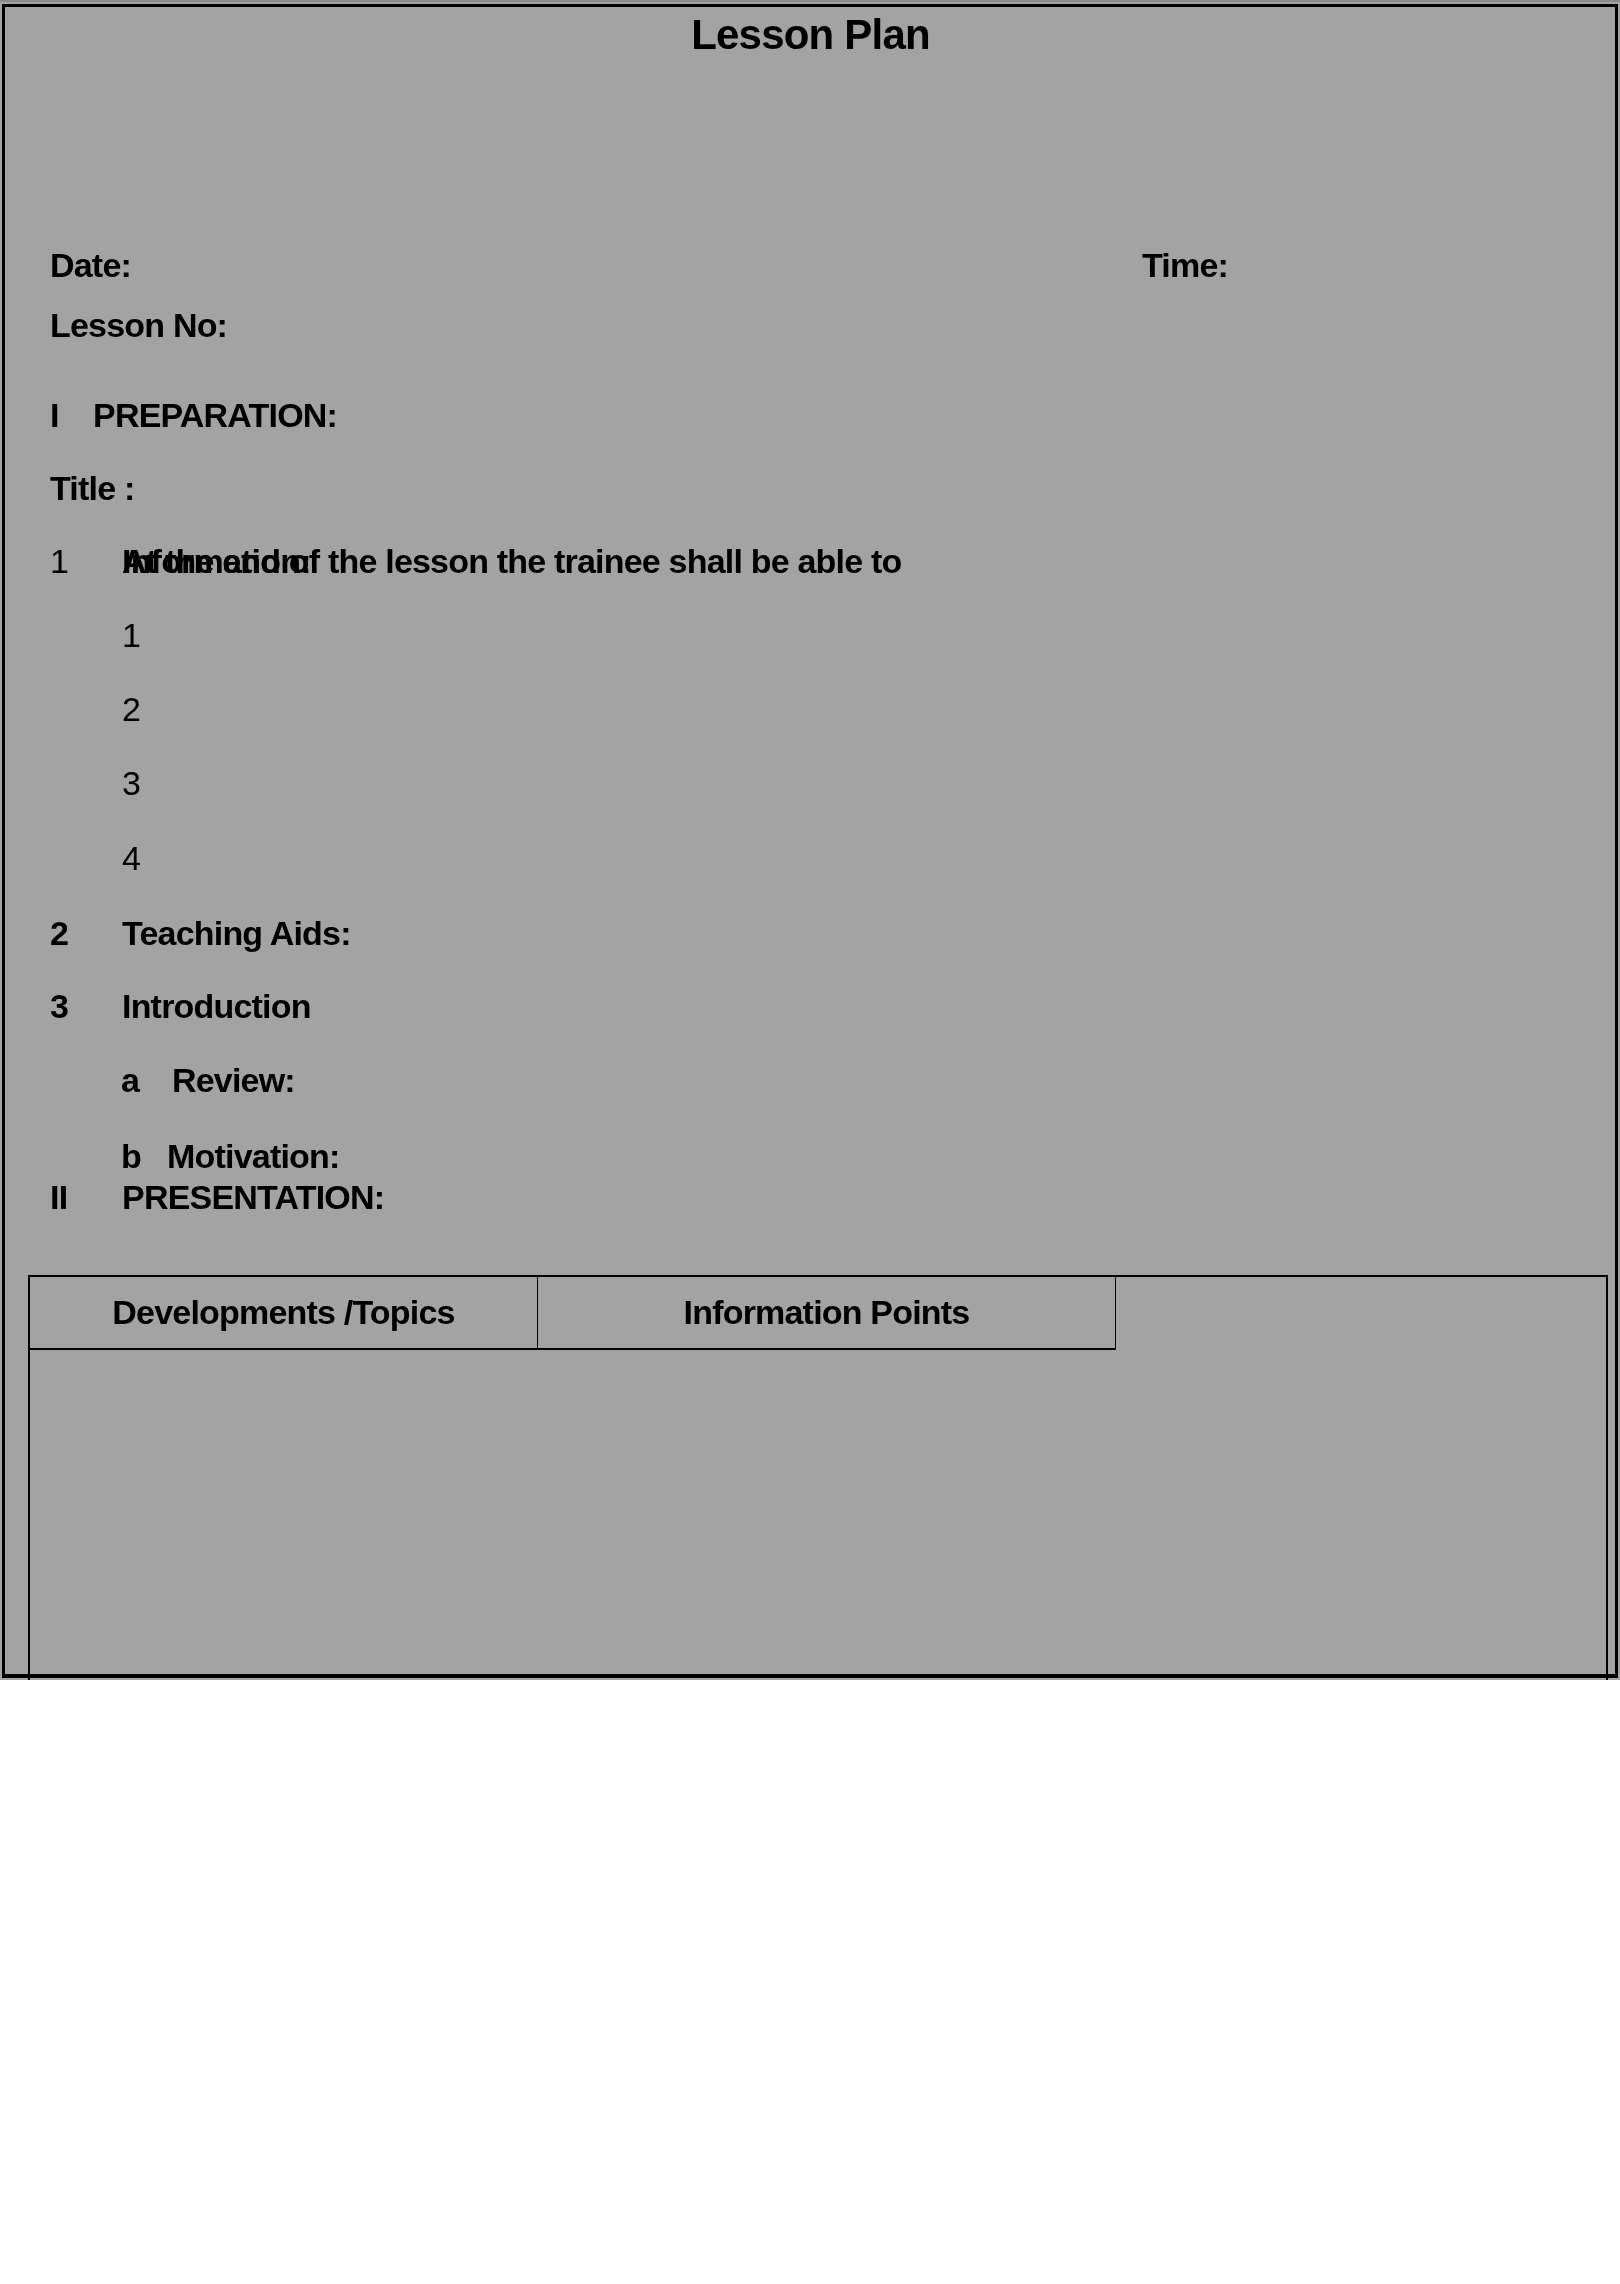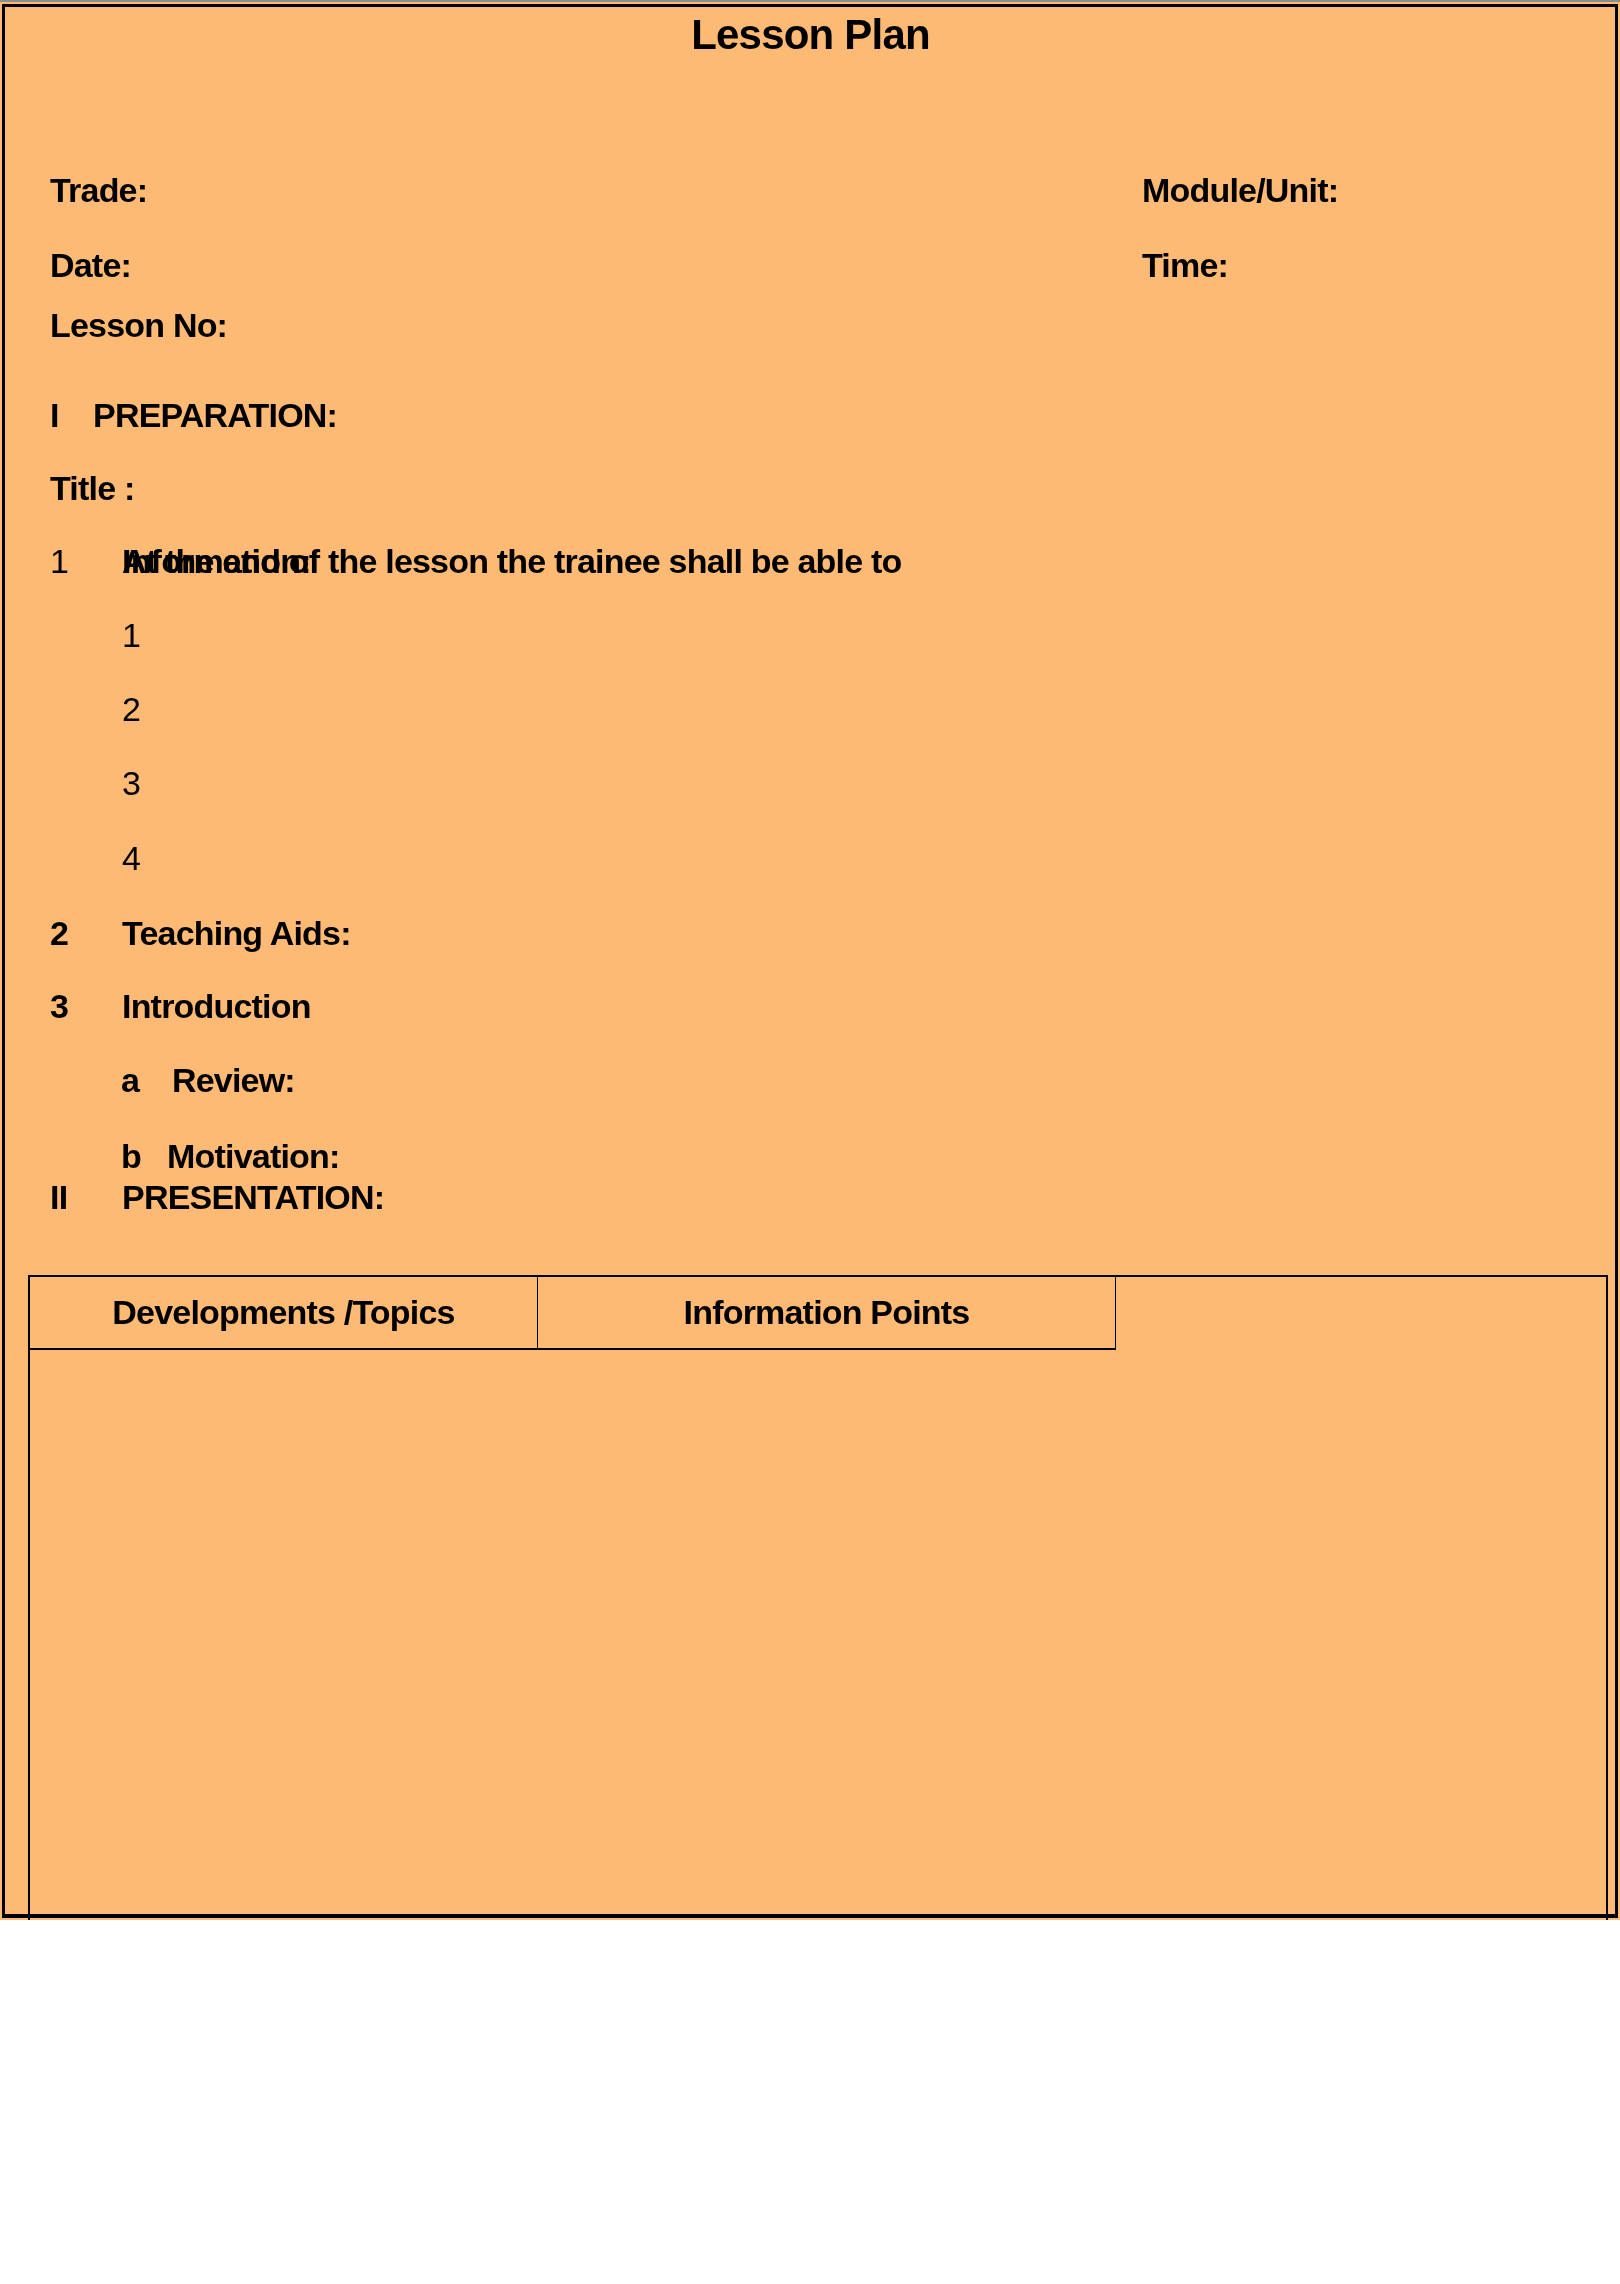--- a/index.html
+++ b/index.html
@@ -3,22 +3,22 @@
 <meta charset="utf-8">
 <style>
   html, body {
     margin: 0;
     padding: 0;
     background: #ffffff;
   }
   .page {
     position: relative;
     width: 1621px;
-    height: 1920px;
-    background: #fdba74;
+    height: 1680px;
+    background: #a3a3a3;
     font-family: "Liberation Sans", sans-serif;
     color: #000000;
     overflow: hidden;
   }
   
   .top-edge {
     position: absolute;
     top: 0; left: 0; right: 0;
     height: 1.5px;
     background: #8c8c8c;
@@ -106,24 +106,20 @@
 </style>
 </head>
 <body>
 
 <div class="page">
   <div class="top-edge"></div>
   <div class="frame"></div>
 
   <h1 class="doc-title">Lesson Plan</h1>
 
-  <div class="row" style="top:173px">
-    <span class="xa b">Trade:</span>
-    <span class="xe b">Module/Unit:</span>
-  </div>
 
   <div class="row" style="top:248px">
     <span class="xa b">Date:</span>
     <span class="xe b">Time:</span>
   </div>
 
   <div class="row" style="top:308px">
     <span class="xa b">Lesson No:</span>
   </div>
 

